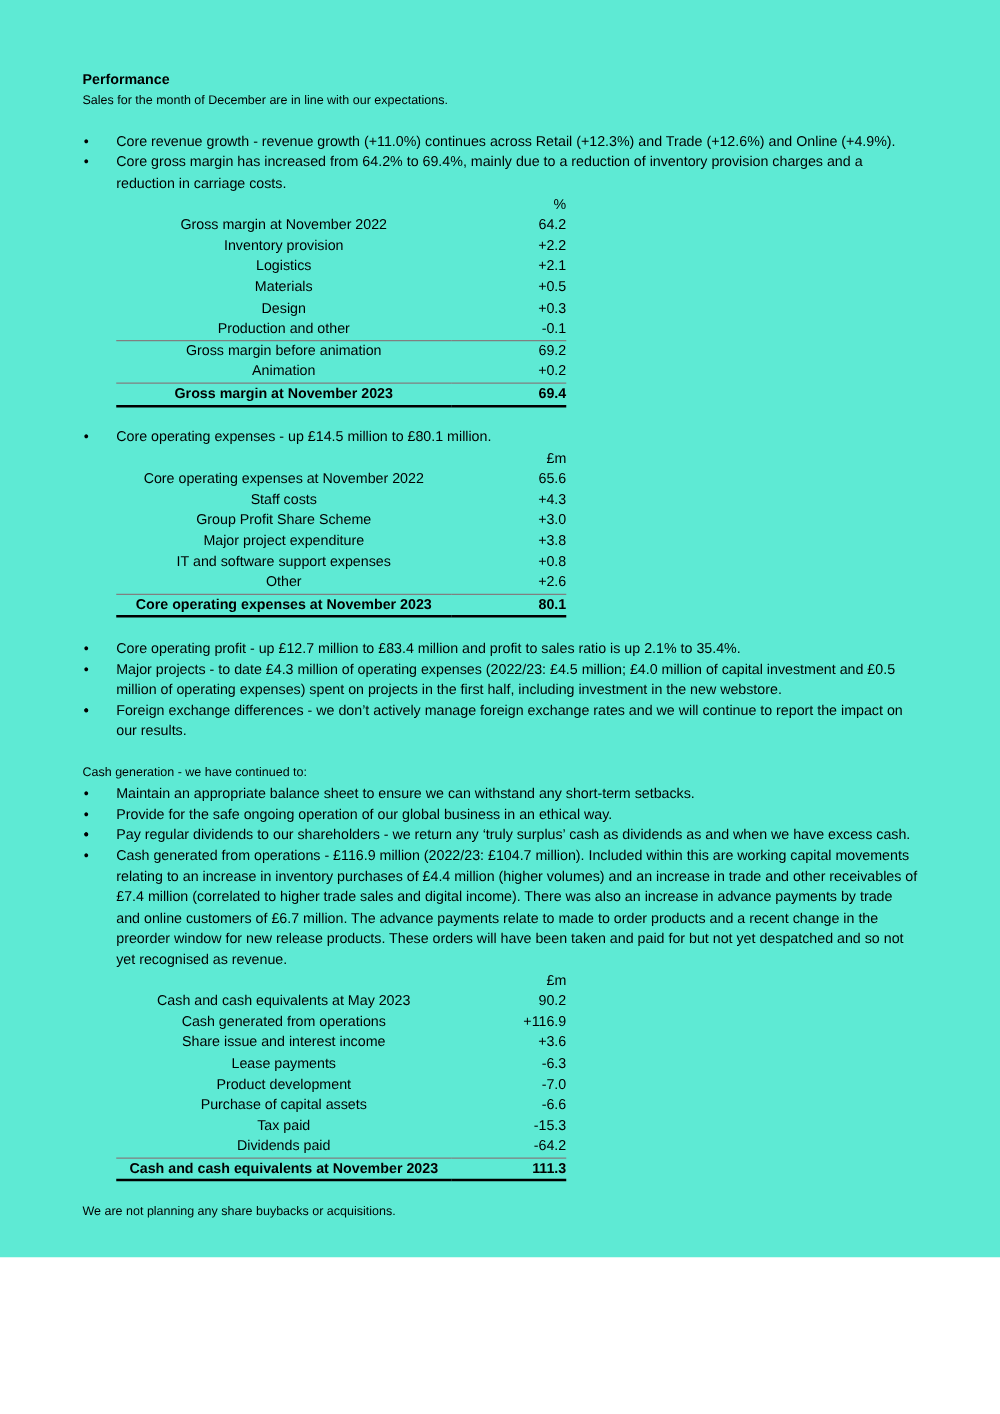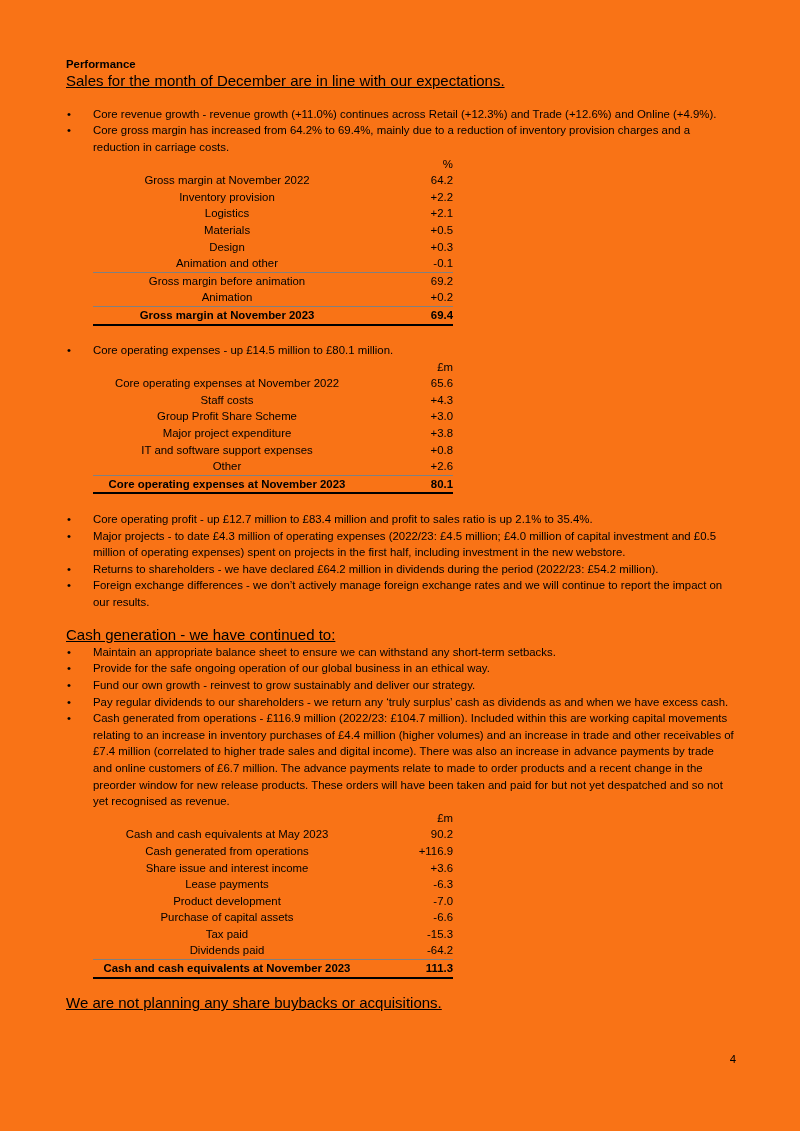--- a/index.html
+++ b/index.html
@@ -8,43 +8,42 @@
     padding: 0;
     background: #ffffff;
   }
   body {
     font-family: "Liberation Sans", sans-serif;
     color: #000000;
   }
   .page {
     position: relative;
     width: 800px;
-    height: 1131px;
-    background: #f97316;
+    height: 1006px;
+    background: #5eead4;
     overflow: hidden;
     box-sizing: border-box;
   }
   .content {
     position: absolute;
     left: 66px;
     top: 56px;
     width: 670px;
   }
   .h-bold {
     font-size: 11.4px;
     font-weight: bold;
     line-height: 16.6px;
     margin: 0;
   }
   p.body-line {
-    font-size: 15px;
+    font-size: 10px;
     line-height: 16.6px;
     margin: 0;
     font-weight: normal;
-    text-decoration: underline;
   }
   .spacer-line {
     height: 16.6px;
   }
   ul.bullets {
     list-style: none;
     margin: 0;
     padding: 0;
   }
   ul.bullets > li {
@@ -145,21 +144,21 @@
         </tr>
         <tr>
           <td class="label">Materials</td>
           <td class="value">+0.5</td>
         </tr>
         <tr>
           <td class="label">Design</td>
           <td class="value">+0.3</td>
         </tr>
         <tr>
-          <td class="label">Animation and other</td>
+          <td class="label">Production and other</td>
           <td class="value">-0.1</td>
         </tr>
         <tr class="rule-above">
           <td class="label">Gross margin before animation</td>
           <td class="value">69.2</td>
         </tr>
         <tr>
           <td class="label">Animation</td>
           <td class="value">+0.2</td>
         </tr>
@@ -222,21 +221,20 @@
       <li>
         <span class="bullet-dot">•</span>
         <span>Core operating profit - up £12.7 million to £83.4 million and profit to sales ratio is up 2.1% to 35.4%.</span>
       </li>
       <li>
         <span class="bullet-dot">•</span>
         <span>Major projects - to date £4.3 million of operating expenses (2022/23: £4.5 million; £4.0 million of capital investment and £0.5 million of operating expenses) spent on projects in the first half, including investment in the new webstore.</span>
       </li>
       <li>
         <span class="bullet-dot">•</span>
-        <span>Returns to shareholders - we have declared £64.2 million in dividends during the period (2022/23: £54.2 million).</span>
       </li>
       <li>
         <span class="bullet-dot">•</span>
         <span>Foreign exchange differences - we don’t actively manage foreign exchange rates and we will continue to report the impact on our results.</span>
       </li>
     </ul>
 
     <div class="spacer-line"></div>
 
     <p class="body-line">Cash generation - we have continued to:</p>
@@ -245,21 +243,20 @@
       <li>
         <span class="bullet-dot">•</span>
         <span>Maintain an appropriate balance sheet to ensure we can withstand any short-term setbacks.</span>
       </li>
       <li>
         <span class="bullet-dot">•</span>
         <span>Provide for the safe ongoing operation of our global business in an ethical way.</span>
       </li>
       <li>
         <span class="bullet-dot">•</span>
-        <span>Fund our own growth - reinvest to grow sustainably and deliver our strategy.</span>
       </li>
       <li>
         <span class="bullet-dot">•</span>
         <span>Pay regular dividends to our shareholders - we return any ‘truly surplus’ cash as dividends as and when we have excess cash.</span>
       </li>
       <li>
         <span class="bullet-dot">•</span>
         <span>Cash generated from operations - £116.9 million (2022/23: £104.7 million). Included within this are working capital movements relating to an increase in inventory purchases of £4.4 million (higher volumes) and an increase in trade and other receivables of £7.4 million (correlated to higher trade sales and digital income). There was also an increase in advance payments by trade and online customers of £6.7 million. The advance payments relate to made to order products and a recent change in the preorder window for new release products. These orders will have been taken and paid for but not yet despatched and so not yet recognised as revenue.</span>
       </li>
     </ul>

